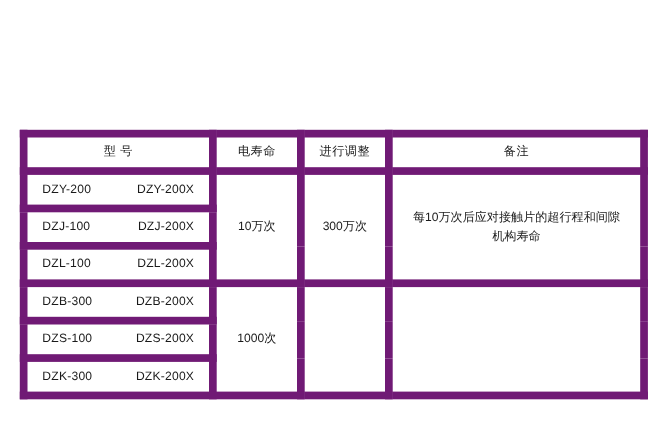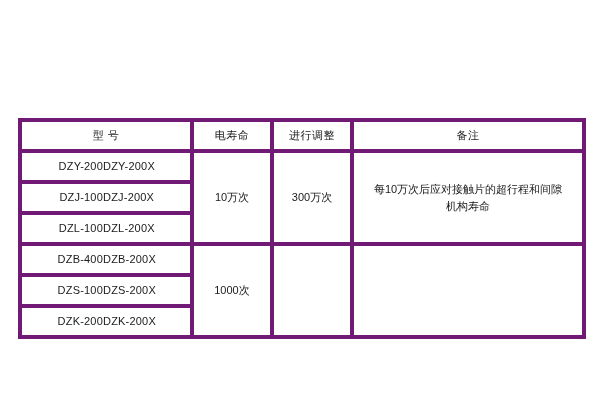--- a/index.html
+++ b/index.html
@@ -24,21 +24,21 @@
     left: 18px;
     top: 118px;
     width: 564px;
   }
   table.spec {
     border-collapse: collapse;
     width: 564px;
     table-layout: fixed;
   }
   table.spec td {
-    border: 4px solid #701a75;
+    border: 7px solid #701a75;
     font-size: 11px;
     line-height: 1.5;
     color: #1a1a1a;
     padding: 0 4px;
     height: 27px;
     vertical-align: middle;
     text-align: center;
     background: #ffffff;
   }
   .col-model   { width: 172px; }
@@ -51,26 +51,26 @@
     font-size: 11.5px;
     letter-spacing: 0.5px;
   }
   .model-cell {
     text-align: center;
     letter-spacing: 0.2px;
   }
   .model-cell .m1 {
     display: inline-block;
     min-width: 66px;
-    text-align: right;
+    text-align: left;
   }
   .model-cell .m2 {
     display: inline-block;
     min-width: 72px;
-    text-align: left;
+    text-align: right;
   }
   .remark-cell {
     text-align: left;
     vertical-align: top;
     padding: 5px 8px 0 8px;
     line-height: 1.7;
     font-size: 11px;
   }
   .remark-cell div { white-space: nowrap; }
   .mid { vertical-align: middle; }
@@ -116,35 +116,35 @@
         </tr>
 
         <tr>
           <td class="model-cell">
             <span class="m1">DZL-100</span><span class="m2">DZL-200X</span>
           </td>
         </tr>
 
         <tr>
           <td class="model-cell">
-            <span class="m1">DZB-400</span><span class="m2">DZB-200X</span>
+            <span class="m1">DZB-300</span><span class="m2">DZB-200X</span>
           </td>
           <td class="mid" rowspan="3">1000次</td>
           <td class="blank" rowspan="3"></td>
           <td class="blank" rowspan="3"></td>
         </tr>
 
         <tr>
           <td class="model-cell">
             <span class="m1">DZS-100</span><span class="m2">DZS-200X</span>
           </td>
         </tr>
 
         <tr>
           <td class="model-cell">
-            <span class="m1">DZK-200</span><span class="m2">DZK-200X</span>
+            <span class="m1">DZK-300</span><span class="m2">DZK-200X</span>
           </td>
         </tr>
       </tbody>
     </table>
   </div>
 
 </div>
 
 </body></html>

